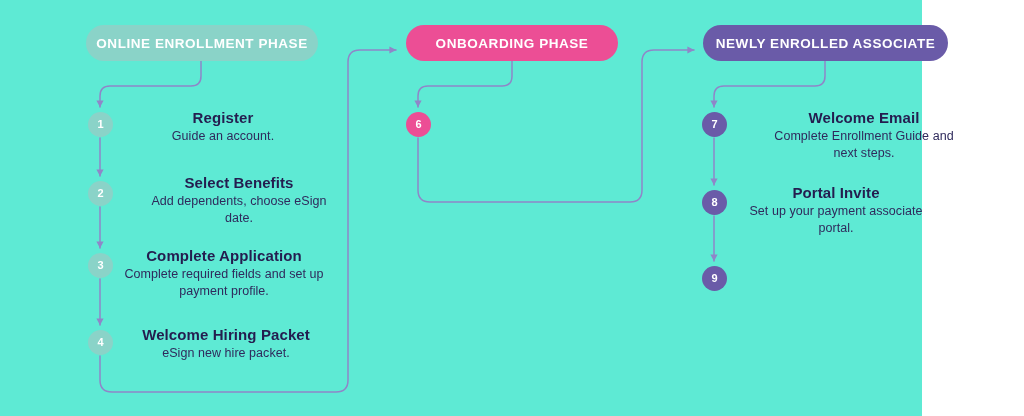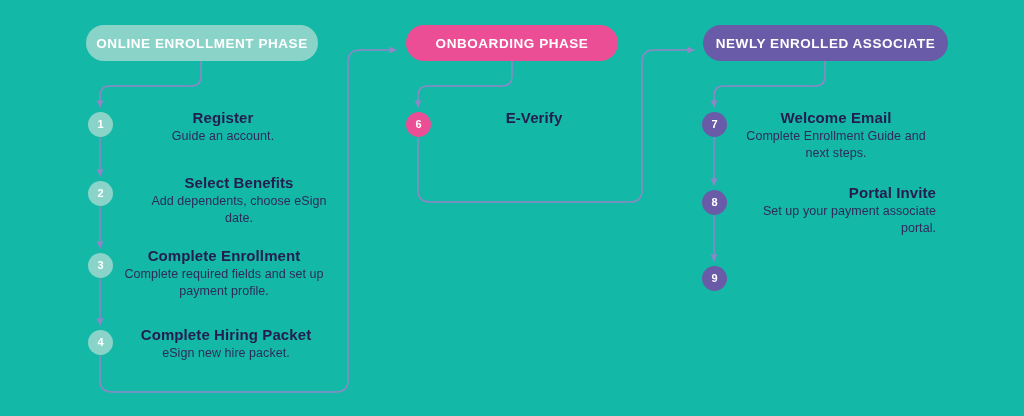--- a/index.html
+++ b/index.html
@@ -9,23 +9,23 @@
     background: #ffffff;
   }
   body {
     font-family: "Liberation Sans", sans-serif;
     width: 1024px;
     height: 416px;
     overflow: hidden;
   }
   #canvas {
     position: relative;
-    width: 1024px;
+    width: 922px;
     height: 416px;
-    background: #14b8a6;
+    background: #5eead4;
   }
   #connectors {
     position: absolute;
     left: 0;
     top: 0;
     width: 1024px;
     height: 416px;
     pointer-events: none;
   }
 
@@ -104,22 +104,22 @@
   #t4 { left: 120px; top: 325px; width: 212px; }
 
   
   #b6 { left: 406px; top: 112px; }
   #t6 { left: 436px; top: 108px; width: 196px; }
 
   
   #b7 { left: 702px; top: 112px; }
   #b8 { left: 702px; top: 190px; }
   #b9 { left: 702px; top: 266px; }
-  #t7 { left: 736px; top: 108px; width: 200px; }
-  #t8 { left: 736px; top: 183px; width: 200px; text-align: right; }
+  #t7 { left: 764px; top: 108px; width: 200px; }
+  #t8 { left: 736px; top: 183px; width: 200px; }
   #t9 { left: 728px; top: 258px; width: 215px; }
 </style>
 </head>
 <body>
 
 <div id="canvas">
 
   <svg id="connectors" viewBox="0 0 1024 416" xmlns="http://www.w3.org/2000/svg">
     <defs>
       <marker id="arrow" markerWidth="6" markerHeight="6" refX="4.4" refY="3" orient="auto" markerUnits="strokeWidth">
@@ -178,37 +178,36 @@
   </div>
   <div class="step step-text" id="t2">
     <p class="step-title">Select Benefits</p>
     <p class="step-desc">Add dependents, choose eSign date.</p>
   </div>
 
   <div class="step-bubble" id="b3" style="background:#8ad3c8;">
     <span>3</span>
   </div>
   <div class="step step-text" id="t3">
-    <p class="step-title">Complete Enrollment</p>
+    <p class="step-title">Complete Application</p>
     <p class="step-desc">Complete required fields and set up payment profile.</p>
   </div>
 
   <div class="step-bubble" id="b4" style="background:#8ad3c8;">
     <span>4</span>
   </div>
   <div class="step step-text" id="t4">
-    <p class="step-title">Complete Hiring Packet</p>
+    <p class="step-title">Welcome Hiring Packet</p>
     <p class="step-desc">eSign new hire packet.</p>
   </div>
 
   <div class="step-bubble" id="b6" style="background:#ec4e95;">
     <span>6</span>
   </div>
   <div class="step step-text" id="t6">
-    <p class="step-title">E-Verify</p>
   </div>
 
   <div class="step-bubble" id="b7" style="background:#6a5ba8;">
     <span>7</span>
   </div>
   <div class="step step-text" id="t7">
     <p class="step-title">Welcome Email</p>
     <p class="step-desc">Complete Enrollment Guide and next steps.</p>
   </div>
 

